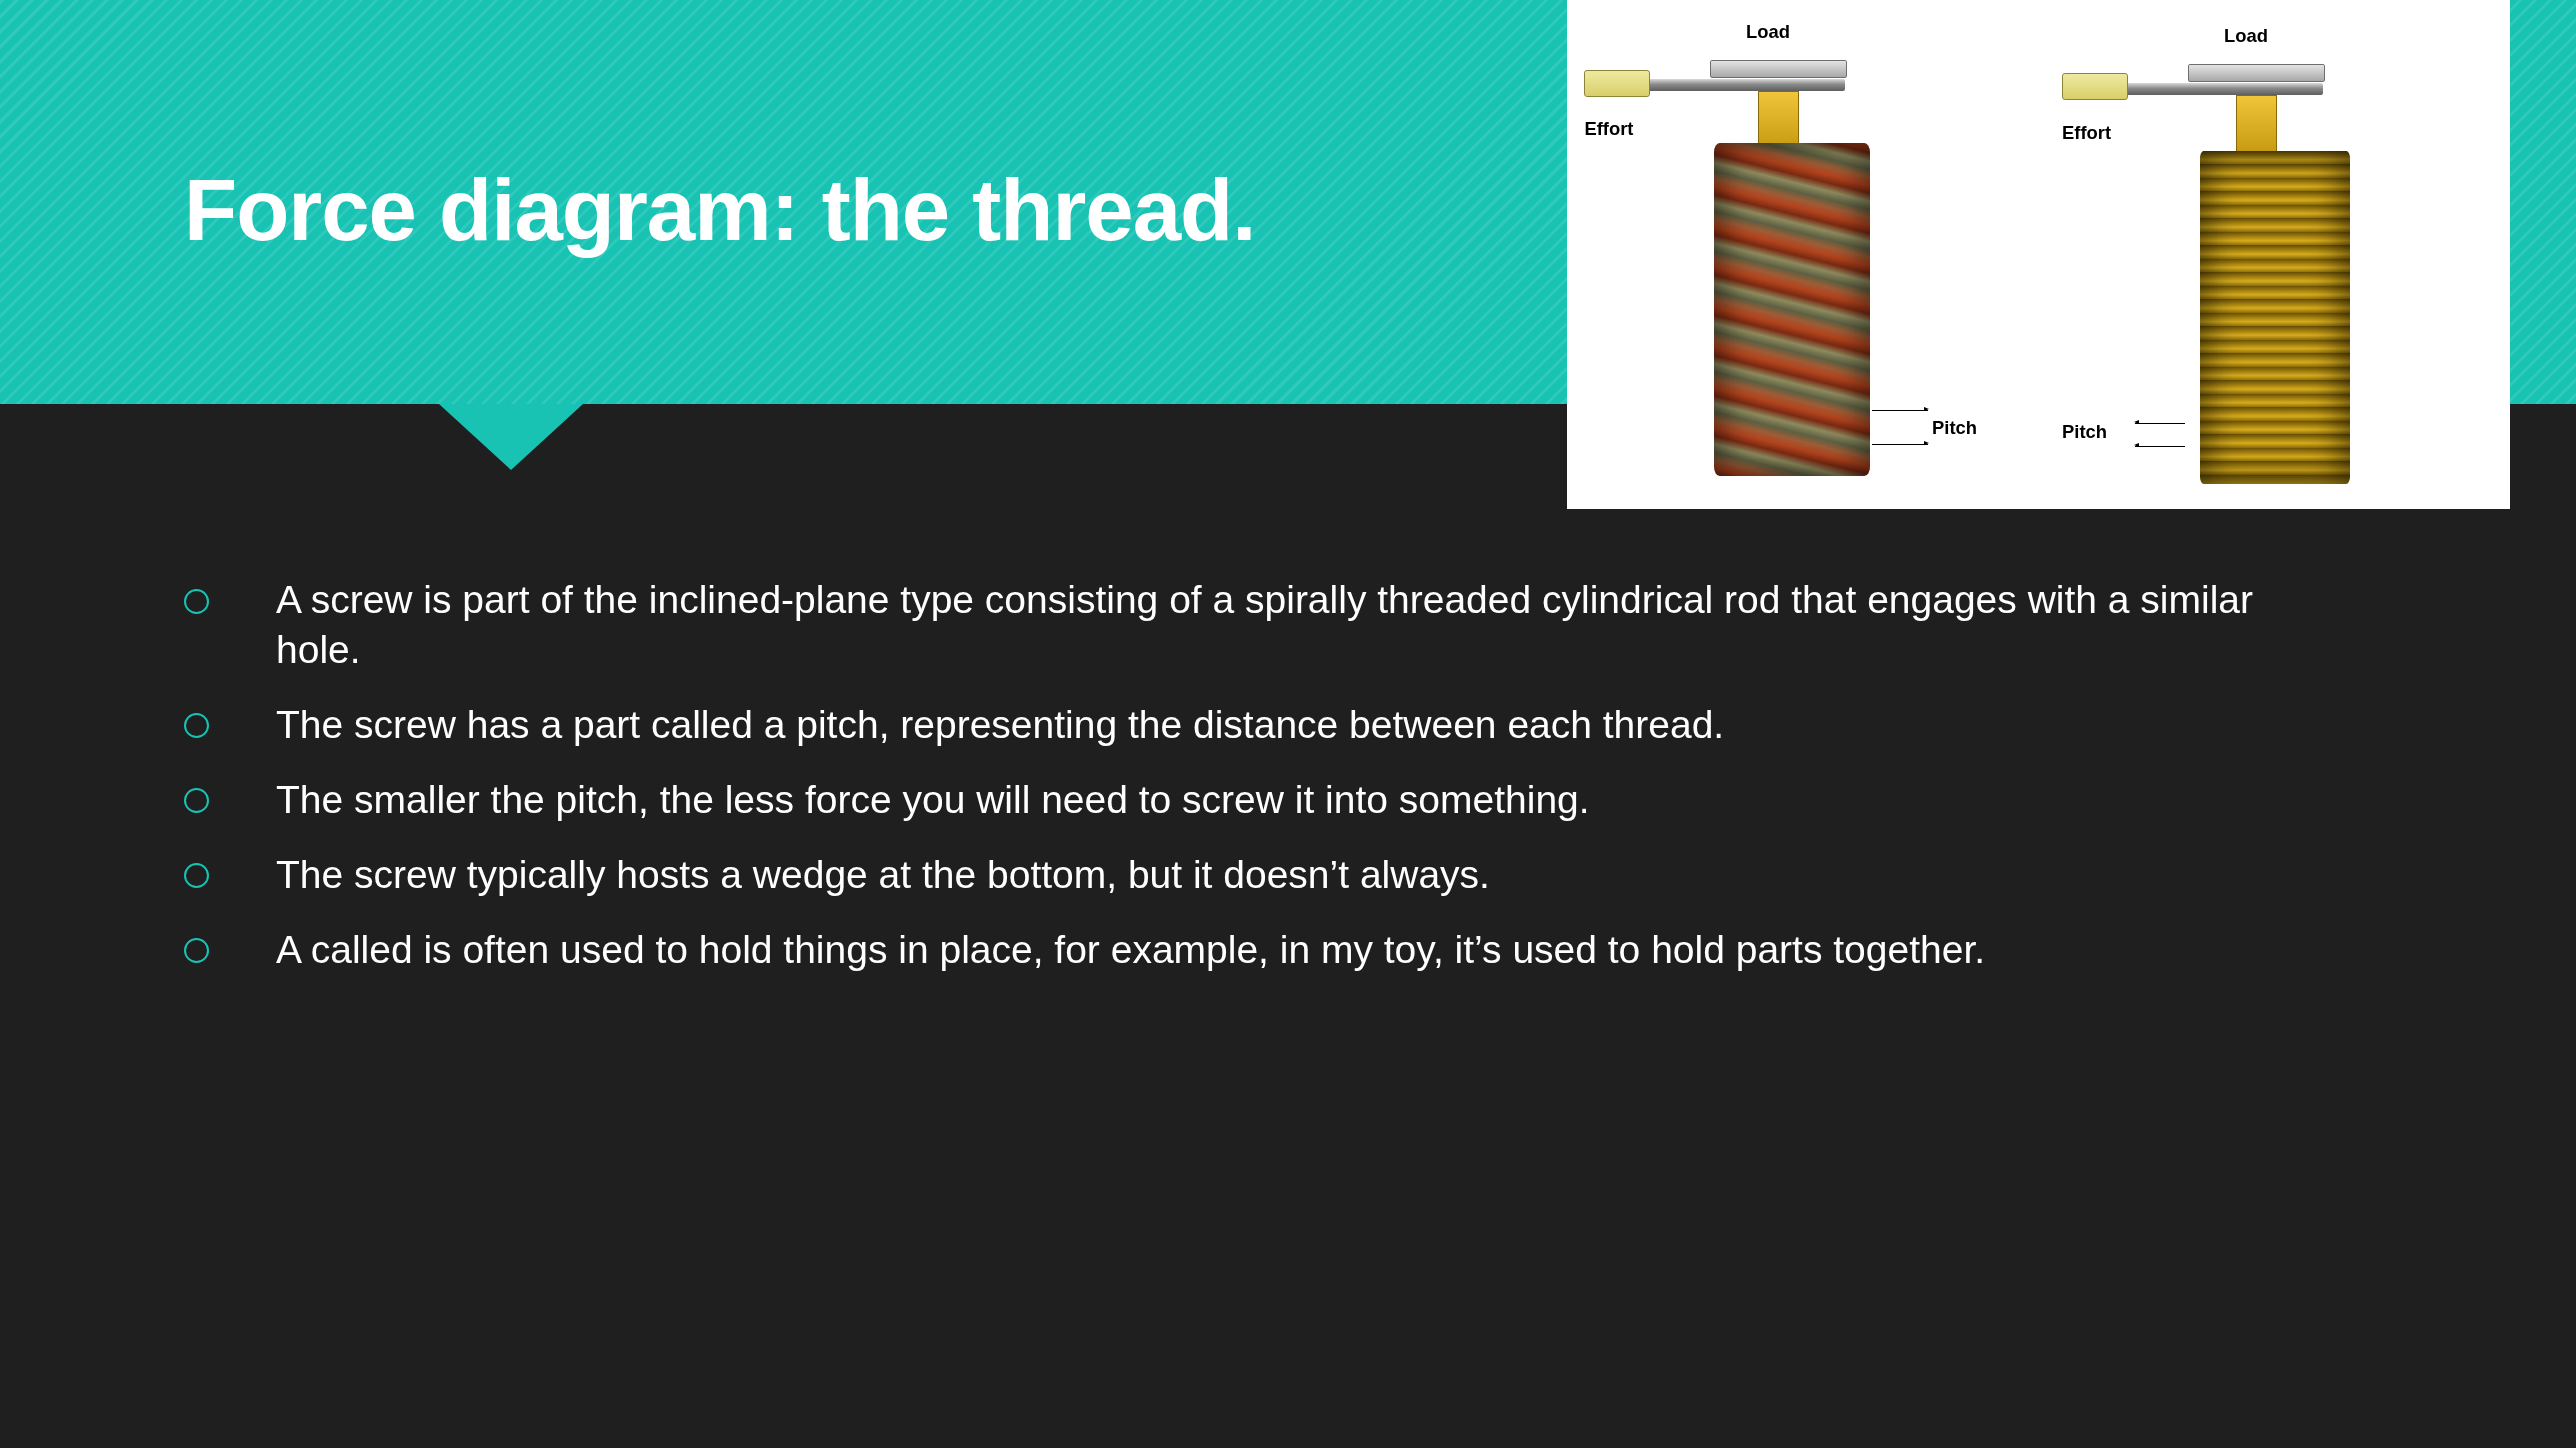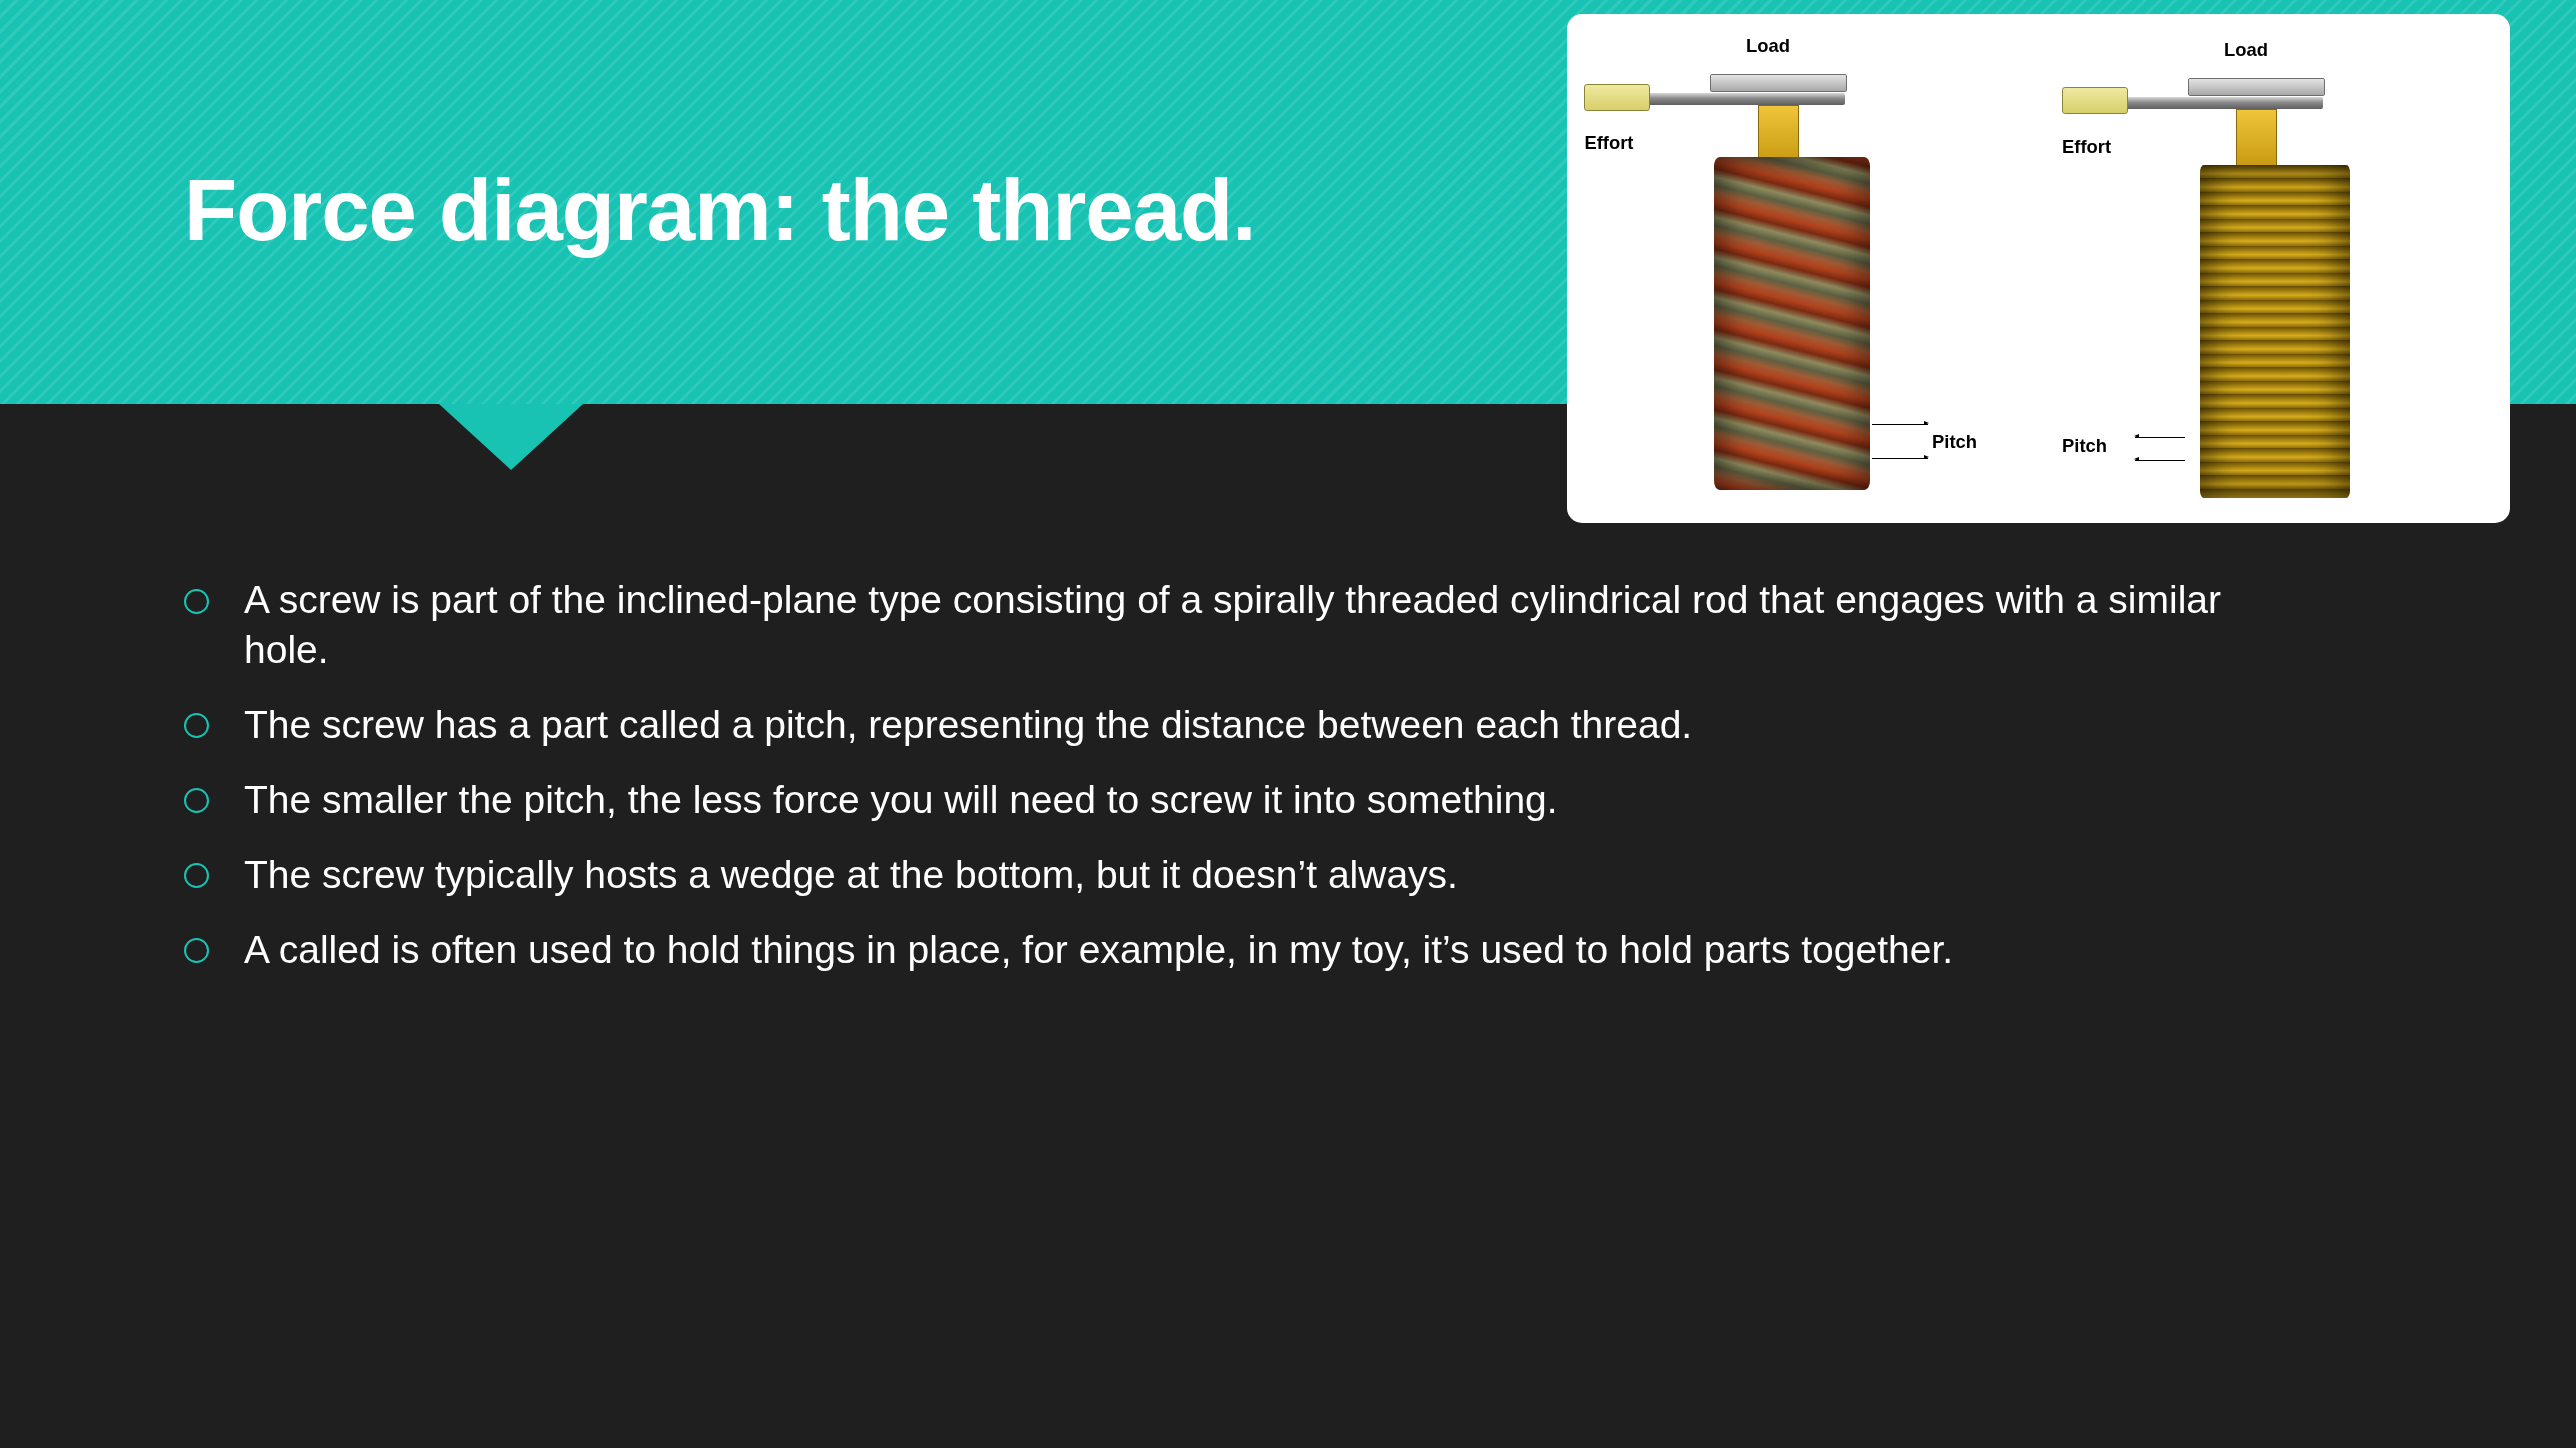--- a/index.html
+++ b/index.html
@@ -50,26 +50,25 @@
     font-weight: bold;
     letter-spacing: -1px;
     line-height: 1.05;
     white-space: nowrap;
   }
 
   
   .figure-panel {
     position: absolute;
     left: 1567px;
-    top: 14px;
+    top: 0;
     width: 943px;
     height: 509px;
     background: #ffffff;
     overflow: hidden;
-    border-radius: 15px;
   }
   .fig-label {
     position: absolute;
     font-size: 18.4px;
     font-weight: bold;
     color: #000000;
     font-family: "Liberation Sans", sans-serif;
   }
   .lever-bar {
     position: absolute;
@@ -153,20 +152,21 @@
     border: 2.9px solid #18c3b4;
     border-radius: 50%;
     margin-top: 13.5px;
     margin-right: 35px;
   }
   .bullet-text {
     color: #ffffff;
     font-size: 39px;
     line-height: 1.28;
     max-width: 2019px;
+    margin-left: 32px;
   }
 </style>
 </head>
 <body>
 
 <div class="header-band"></div>
 <div class="header-notch"></div>
 <div class="slide-title">Force diagram: the thread.</div>
 
 <div class="figure-panel">

